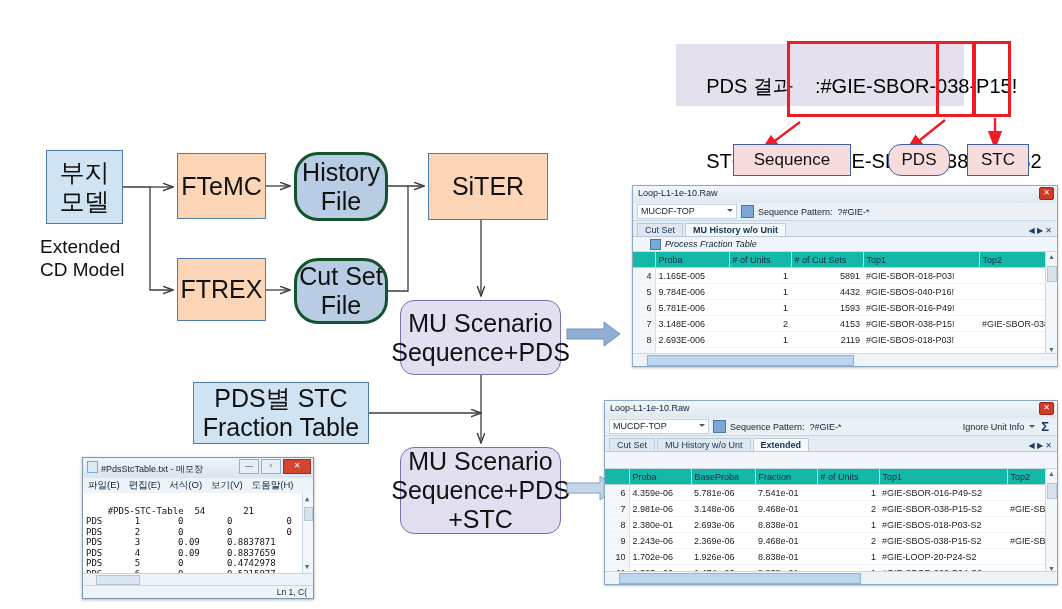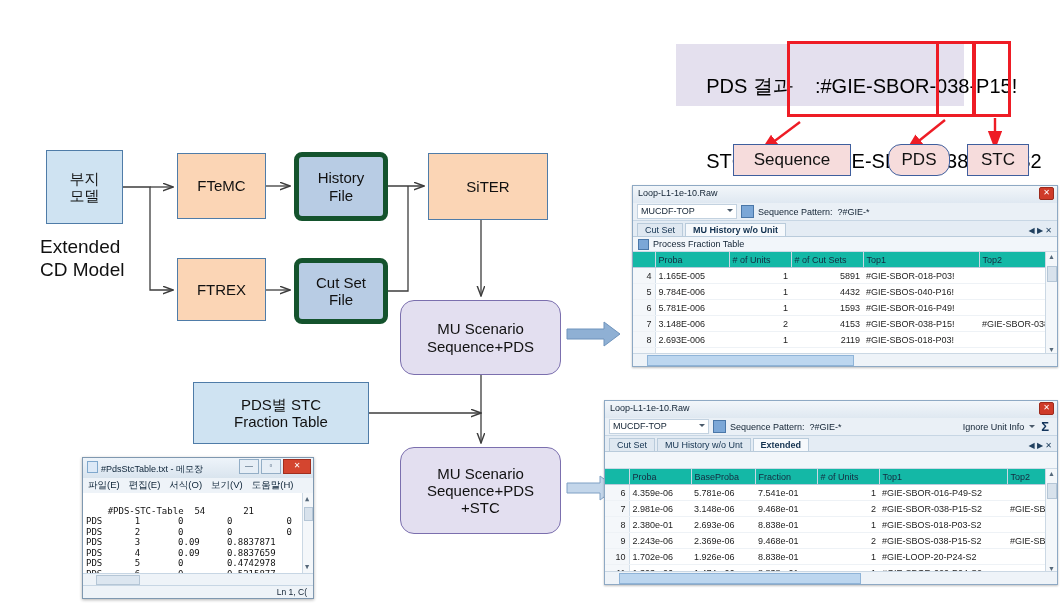--- a/index.html
+++ b/index.html
@@ -2,24 +2,24 @@
 <html><head>
 <meta charset="utf-8">
 <style>
   html,body{margin:0;padding:0;background:#ffffff;}
   body{width:1062px;height:609px;position:relative;overflow:hidden;
        font-family:"Liberation Sans", sans-serif;color:#1a1a1a;}
 
   
   .fbox{position:absolute;box-sizing:border-box;display:flex;align-items:center;
         justify-content:center;text-align:center;line-height:1.15;
-        font-size:15px;color:#111;}
+        font-size:25px;color:#111;}
   .fbox.blue{background:#cfe3f2;border:1px solid #4f7ca8;}
   .fbox.orange{background:#fbd5b5;border:1px solid #4f7ca8;}
-  .fbox.bluer{background:#b8cce4;border:5px solid #14532d;border-radius:8px;}
+  .fbox.bluer{background:#b8cce4;border:3px solid #14532d;border-radius:24px;}
   .fbox.purple{background:#e3dff0;border:1px solid #7b6fae;border-radius:14px;}
   .fbox.pinkbox{background:#f6dcdc;border:1px solid #3f5f9e;font-size:17px;}
   .plain{position:absolute;font-size:19px;color:#111;line-height:1.2;text-align:left;}
   svg.ovl{position:absolute;left:0;top:0;width:1062px;height:609px;pointer-events:none;}
 
   
   .annot{position:absolute;background:#e4e0ee;}
   .annot .line{font-size:20px;color:#000;white-space:pre;line-height:25px;
                font-family:"Liberation Sans", sans-serif;}
   .redbox{position:absolute;border:3px solid #ee1c25;}
@@ -38,21 +38,21 @@
               line-height:13px;padding-left:3px;position:relative;}
   .win .combo i{position:absolute;right:3px;top:4px;border-left:3px solid transparent;
                 border-right:3px solid transparent;border-top:3px solid #4a5a6a;}
   .gicon{width:11px;height:11px;background:#7ba7d7;border:1px solid #4a77a8;margin:0 4px;}
   .win .tabrow{height:15px;background:#e4ecf4;border-bottom:1px solid #b9cbdb;
                display:flex;align-items:flex-end;font-size:9px;padding-left:4px;position:relative;}
   .tab{padding:1px 7px 1px 7px;border:1px solid #b9cbdb;border-bottom:none;
        background:#dfe8f1;margin-right:2px;color:#12314f;}
   .tab.act{background:#f6f9fc;font-weight:bold;}
   .subbar{height:14px;background:#f2f6fa;border-bottom:1px solid #cddae6;
-          font-size:9px;color:#123;display:flex;align-items:center;padding-left:4px;}
+          font-size:9px;color:#123;display:flex;align-items:center;padding-left:16px;font-style:italic;}
   table.grid{border-collapse:collapse;width:100%;font-size:9px;background:#fff;table-layout:fixed;}
   table.grid th{background:#14b8a6;border-right:1px solid #cbd8e4;border-bottom:1px solid #b9cbdb;
                 font-weight:normal;text-align:left;padding:1px 3px;color:#142a3f;height:13px;}
   table.grid td{border-bottom:1px solid #eef2f6;padding:1px 3px;color:#1d1d1d;
                 white-space:nowrap;overflow:hidden;height:13px;}
   td.num{text-align:right;}
   td.idx{text-align:right;background:#f4f7fa;border-right:1px solid #d5e0ea;color:#333;}
   th.idx{background:#eef3f8;}
   .vscroll{position:absolute;right:0;top:0;width:11px;bottom:0;background:#f4f7fa;
            border-left:1px solid #cbd8e4;}

